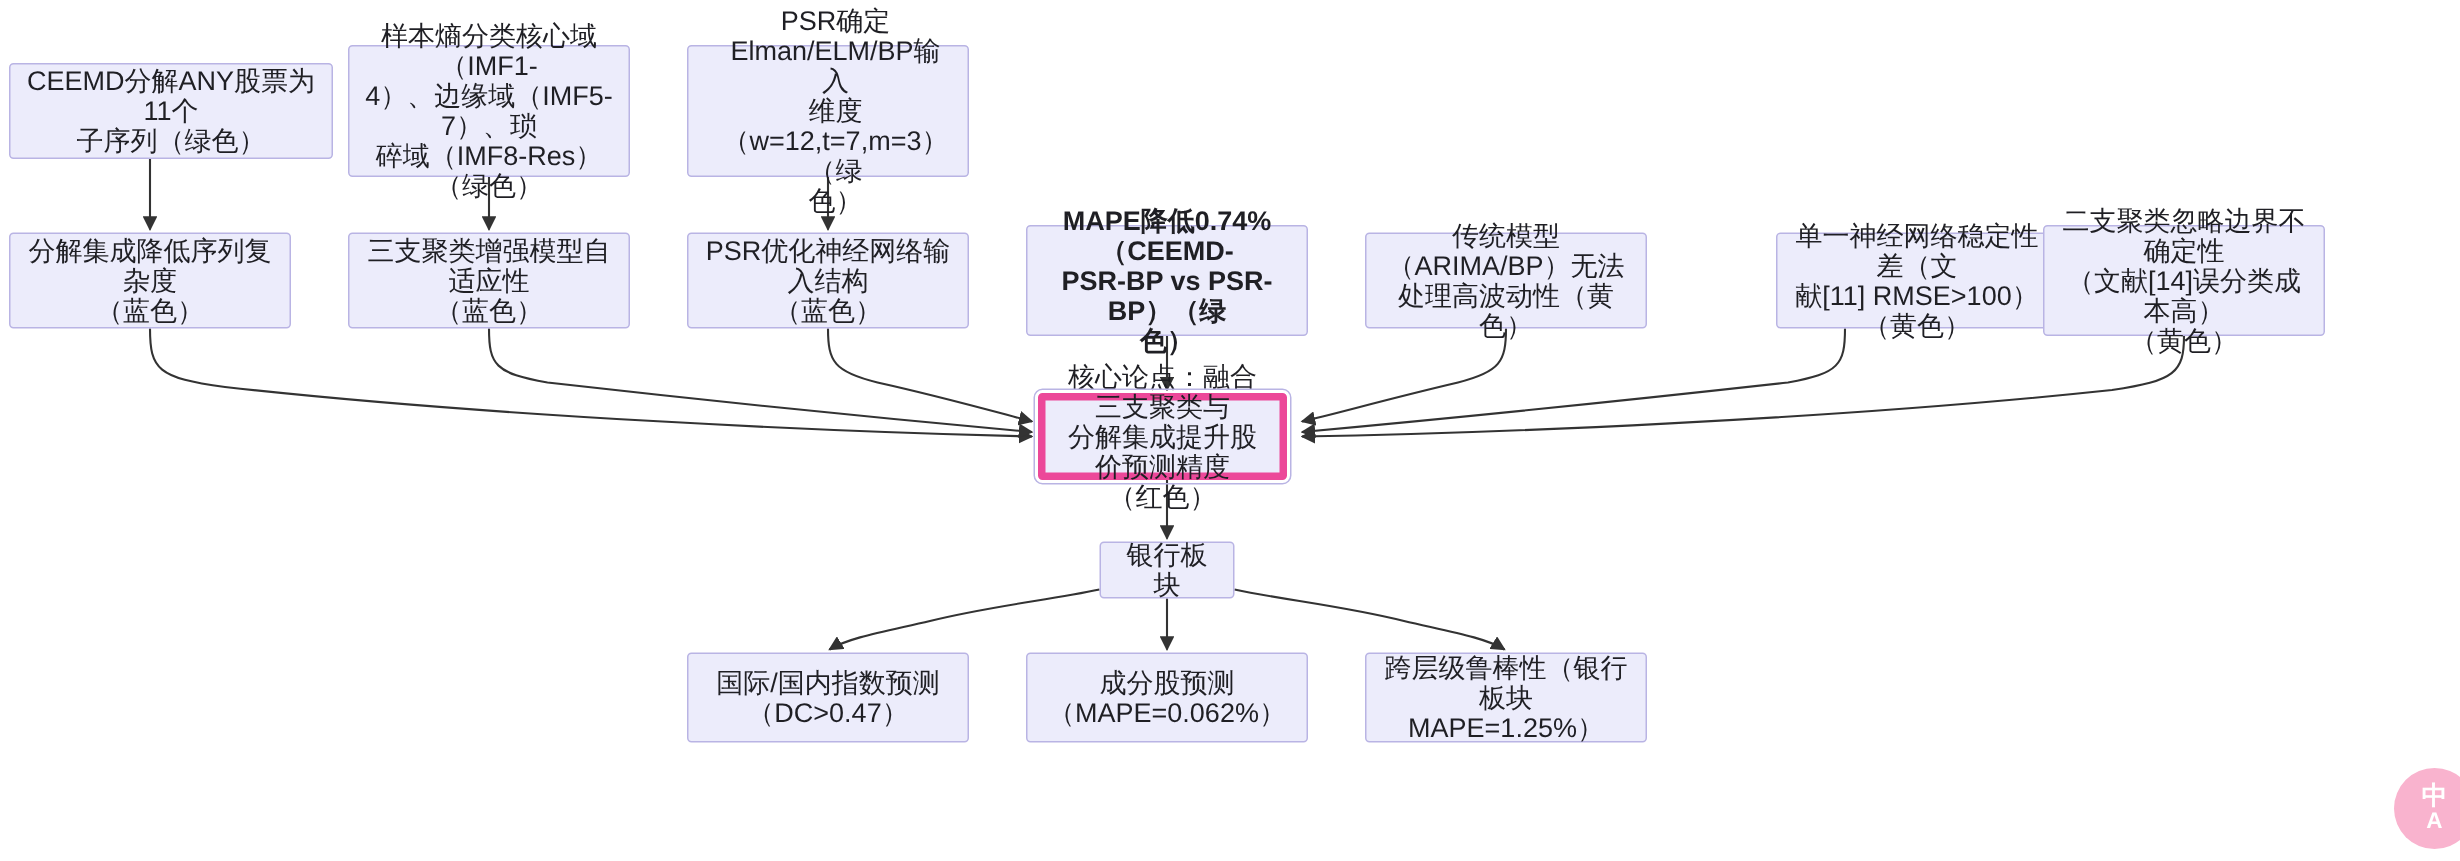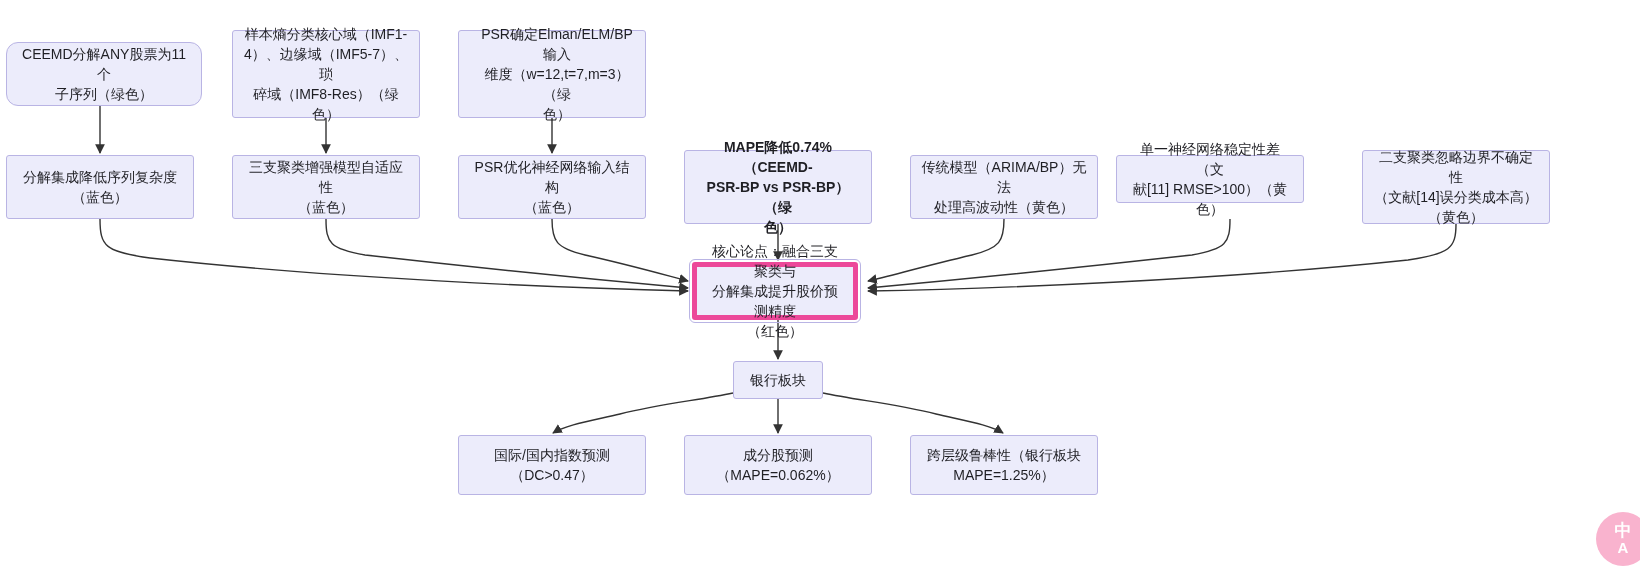--- a/index.html
+++ b/index.html
@@ -27,21 +27,21 @@
     height: 574px;
     pointer-events: none;
   }
   .node {
     position: absolute;
     box-sizing: border-box;
     background: #ececfb;
     border: 1px solid #b9b4e4;
     border-radius: 3px;
     color: #1f1f24;
-    font-size: 14px;
+    font-size: 18px;
     line-height: 20px;
     text-align: center;
     display: flex;
     align-items: center;
     justify-content: center;
     padding: 4px 10px;
     white-space: pre-line;
   }
   .node.core {
     border: 5px solid #ec4899;
@@ -102,21 +102,21 @@
       <path d="M 1456 224 C 1456 248 1450 254 1408 260 C 1220 280 990 289 868 291"></path>
 
       <path d="M 778 320 L 778 359"></path>
 
       <path d="M 733 393 C 700 400 660 404 620 414 C 590 421 566 425 553 433"></path>
       <path d="M 778 399 L 778 433"></path>
       <path d="M 823 393 C 856 400 896 404 936 414 C 966 421 990 425 1003 433"></path>
     </g>
   </svg>
 
-  <div class="node" style="left:6px; top:42px; width:196px; height:64px;border-radius:12px;">
+  <div class="node" style="left:6px; top:42px; width:216px; height:64px;">
     <span class="node-label">CEEMD分解ANY股票为11个
 子序列（绿色）</span>
   </div>
 
   <div class="node" style="left:232px; top:30px; width:188px; height:88px;">
     <span class="node-label">样本熵分类核心域（IMF1-
 4）、边缘域（IMF5-7）、琐
 碎域（IMF8-Res）（绿色）</span>
   </div>
 
@@ -145,21 +145,21 @@
     <span class="node-label">MAPE降低0.74%（CEEMD-
 PSR-BP vs PSR-BP）（绿
 色）</span>
   </div>
 
   <div class="node" style="left:910px; top:155px; width:188px; height:64px;">
     <span class="node-label">传统模型（ARIMA/BP）无法
 处理高波动性（黄色）</span>
   </div>
 
-  <div class="node" style="left:1116px; top:155px; width:188px; height:48px;text-align:center;">
+  <div class="node" style="left:1184px; top:155px; width:188px; height:64px;text-align:center;">
     <span class="node-label">单一神经网络稳定性差（文
 献[11] RMSE&gt;100）（黄色）</span>
   </div>
 
   <div class="node" style="left:1362px; top:150px; width:188px; height:74px;">
     <span class="node-label">二支聚类忽略边界不确定性
 （文献[14]误分类成本高）
 （黄色）</span>
   </div>
 

